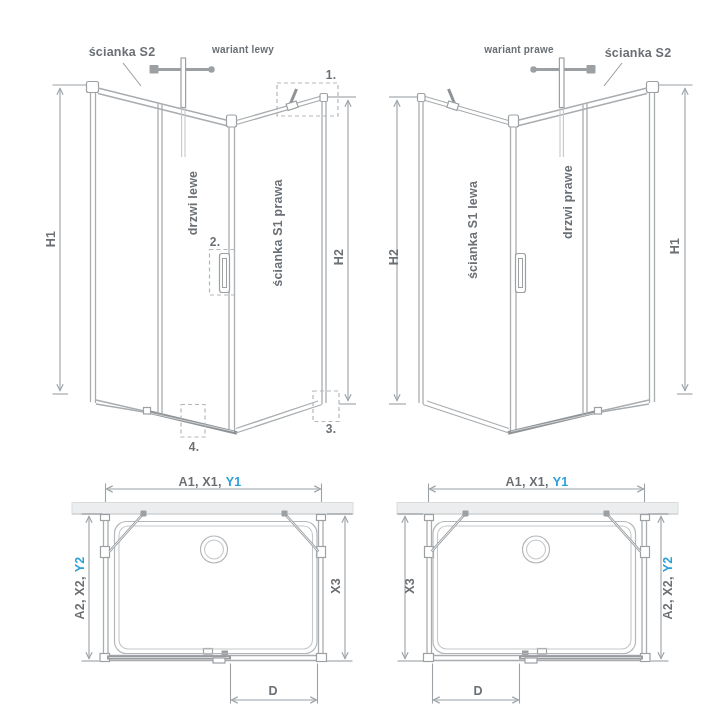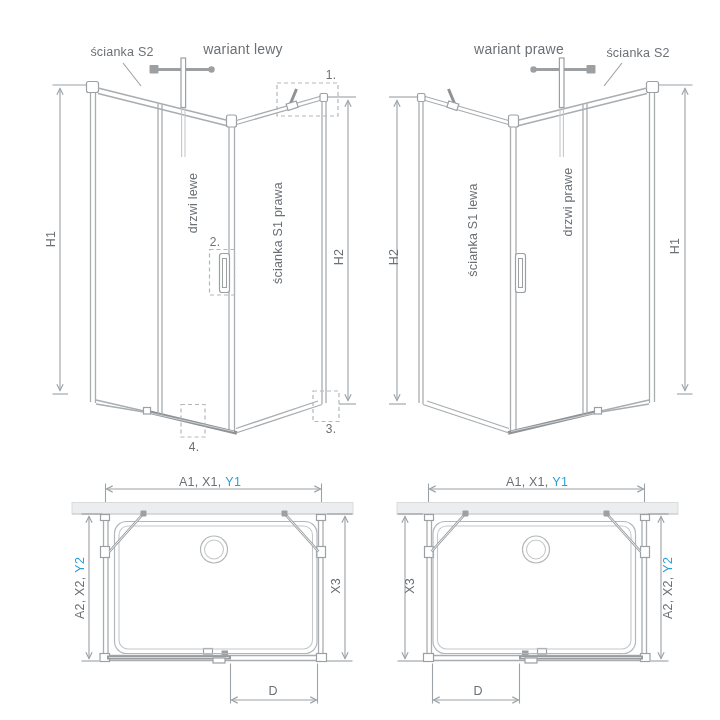--- a/index.html
+++ b/index.html
@@ -1,22 +1,22 @@
 <!DOCTYPE html>
 <html><head>
 <meta charset="utf-8">
 <style>
   html,body{margin:0;padding:0;background:#fff;}
   .canvas{position:relative;width:720px;height:720px;background:#fff;overflow:hidden;
-          font-family:"Liberation Sans",sans-serif;}
+          font-family:"Liberation Sans",sans-serif;font-weight:bold;}
   svg.art{position:absolute;left:0;top:0;}
   .lbl{position:absolute;font-size:12.5px;color:#6b7075;white-space:nowrap;
        transform:translate(-50%,-50%);letter-spacing:.2px;}
   .rot{transform:translate(-50%,-50%) rotate(-90deg);}
-  .title{font-size:14px;}
+  .title{font-size:10px;}
   .num{font-size:12px;}
   .blue{color:#2ba0d8;margin-left:4px;}
   
   .g{stroke:#a9adb0;stroke-width:1.3;fill:none;}
   .gt{stroke:#b4b7ba;stroke-width:1.2;fill:none;}
   .gi{stroke:#c5c8ca;stroke-width:1.1;fill:none;}
   .gd{stroke:#8f9396;fill:none;}
   .gm{stroke:#9ca0a3;fill:none;}
   .dim{stroke:#9ba1a5;stroke-width:1.1;fill:none;}
   .dash{stroke:#b3b7ba;stroke-width:1.2;fill:none;stroke-dasharray:4 3;}

